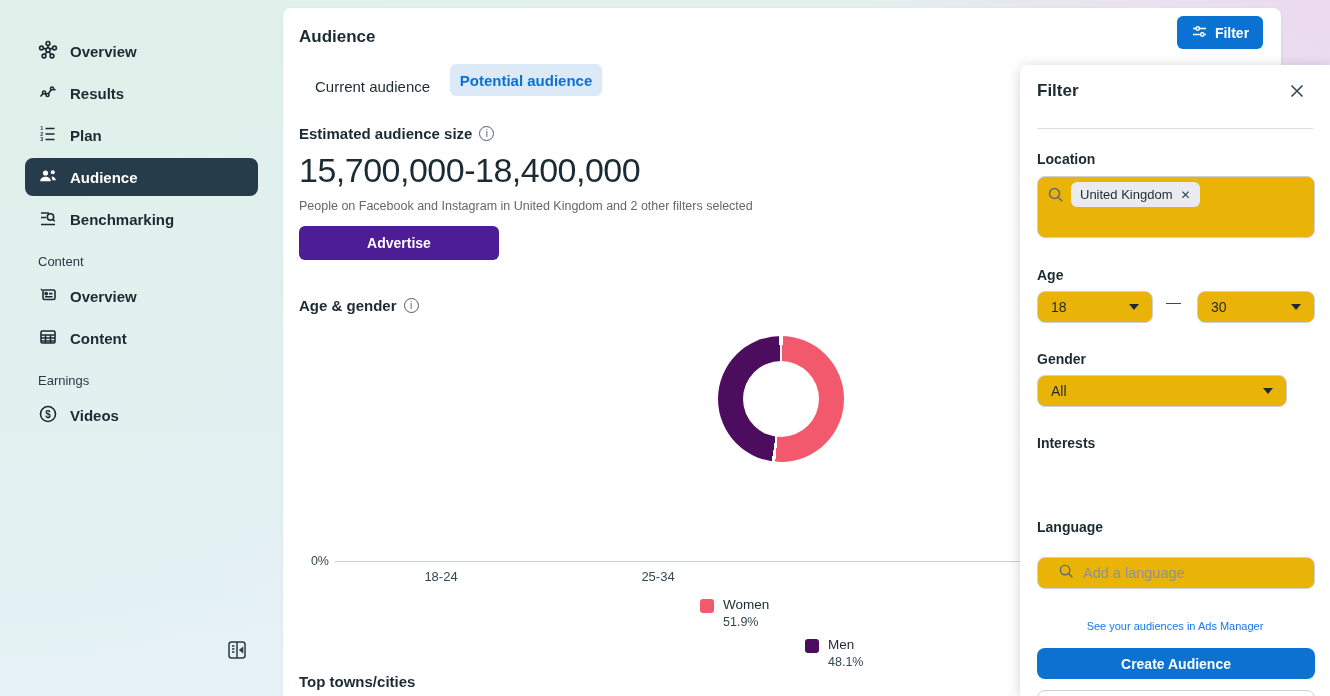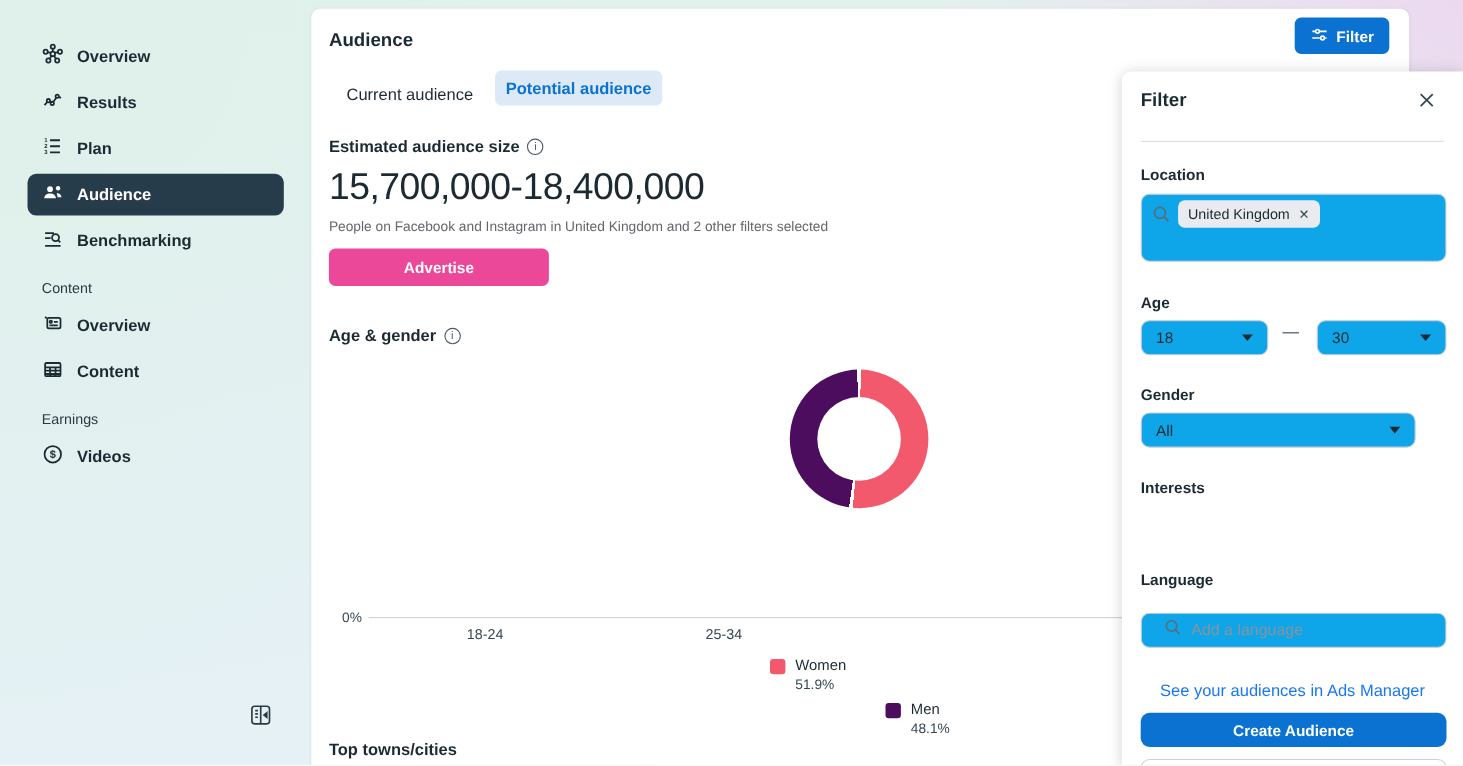--- a/index.html
+++ b/index.html
@@ -37,21 +37,21 @@
     font-size:15px; font-weight:700; color:#0b72d2; cursor:pointer; }
   .sec-heading { font-size:15px; font-weight:700; color:#1c2b33; display:flex; align-items:center; gap:7px; }
   .est-heading { position:absolute; left:16px; top:117px; }
   .info-icon { width:15px; height:15px; border:1.4px solid #4b5c66; border-radius:50%;
     font-size:10px; font-weight:400; color:#4b5c66; display:inline-flex; align-items:center;
     justify-content:center; font-style:normal; }
   .big-number { position:absolute; left:16px; top:143px; font-size:34px; font-weight:400;
     letter-spacing:-0.5px; color:#1c2b33; }
   .est-desc { position:absolute; left:16px; top:191px; font-size:12.5px; color:#64676b; }
   .advertise-btn { position:absolute; left:16px; top:218px; width:200px; height:34px;
-    background:#ec4899; color:#fff; font-size:14px; font-weight:700; border:none;
+    background:#4c1d95; color:#fff; font-size:14px; font-weight:700; border:none;
     border-radius:6px; cursor:pointer; }
   .ag-heading { position:absolute; left:16px; top:289px; }
   
   .donut { position:absolute; left:435px; top:328px; width:126px; height:126px; border-radius:50%; }
   .donut-hole { position:absolute; left:25px; top:25px; width:76px; height:76px;
     border-radius:50%; background:#ffffff; }
   
   .y-tick { position:absolute; left:16px; top:546px; width:30px; text-align:right;
     font-size:12.5px; color:#344854; }
   .axis-line { position:absolute; left:52px; top:553px; width:946px; height:1px; background:#ccd1d9; }
@@ -64,21 +64,21 @@
   .legend-name { font-size:13.5px; color:#1c2b33; }
   .legend-val { font-size:12.5px; color:#344854; margin-top:3px; }
   .towns-heading { position:absolute; left:16px; top:665px; }
   
   .fpanel { position:absolute; left:1020px; top:65px; width:310px; height:631px;
     background:#ffffff; border-radius:8px 0 0 0; box-shadow:0 2px 14px rgba(0,0,0,0.18); }
   .fp-title { position:absolute; left:17px; top:16px; font-size:17px; font-weight:700; }
   .fp-close { position:absolute; left:268px; top:17px; width:18px; height:18px; cursor:pointer; }
   .fp-divider { position:absolute; left:17px; top:63px; width:276px; height:1px; background:#dadde1; }
   .fp-label { position:absolute; font-size:14px; font-weight:700; color:#1c2b33; }
-  .box { position:absolute; border:1px solid #ccd1d9; border-radius:8px; background:#0ea5e9; }
+  .box { position:absolute; border:1px solid #ccd1d9; border-radius:8px; background:#eab308; }
   .loc-box { left:17px; top:111px; width:278px; height:62px; }
   .loc-search { position:absolute; left:9px; top:9px; }
   .tag { position:absolute; left:33px; top:5px; height:25px; background:#e9ebef; border-radius:6px;
     display:flex; align-items:center; gap:8px; padding:0 9px; font-size:13px; color:#1c2b33; cursor:pointer; }
   .tag-x { font-size:12px; color:#344854; }
   .dd { display:flex; align-items:center; justify-content:space-between; padding:0 13px;
     font-size:14px; color:#1c2b33; cursor:pointer; height:32px; }
   .caret { width:0; height:0; border-left:5px solid transparent; border-right:5px solid transparent;
     border-top:6px solid #1c2b33; }
   .dd-age-min { left:17px; top:226px; width:116px; }
@@ -86,21 +86,21 @@
   .age-dash { position:absolute; left:146px; top:228px; font-size:15px; color:#3a4a55; }
   .dd-gender { left:17px; top:310px; width:250px; }
   .search-input { position:absolute; display:flex; align-items:center; gap:8px; padding:0 9px;
     width:278px; height:32px; left:17px; }
   .si-interests { top:394px; border-width:2px; border-color:#1877f2; }
   .si-language { top:492px;padding-left:20px; }
   .search-input input { border:none; outline:none; flex:1; font-size:14.5px; color:#1c2b33;
     font-family:"Liberation Sans", sans-serif; background:transparent; }
   .search-input input::placeholder { color:#8b939b; }
   .ads-link { position:absolute; left:0; top:555px; width:310px; text-align:center;
-    font-size:15px; color:#1877f2; cursor:pointer; }
+    font-size:11px; color:#1877f2; cursor:pointer; }
   .create-btn { position:absolute; left:17px; top:583px; width:278px; height:31px;
     background:#0b72d2; color:#fff; font-size:14px; font-weight:700; border:none;
     border-radius:8px; cursor:pointer; }
   .reset-btn-cut { position:absolute; left:17px; top:625px; width:278px; height:30px;
     border:1px solid #ccd1d9; border-radius:8px; background:#fff; }
 </style>
 </head>
 <body>
 
 <div class="screen">

